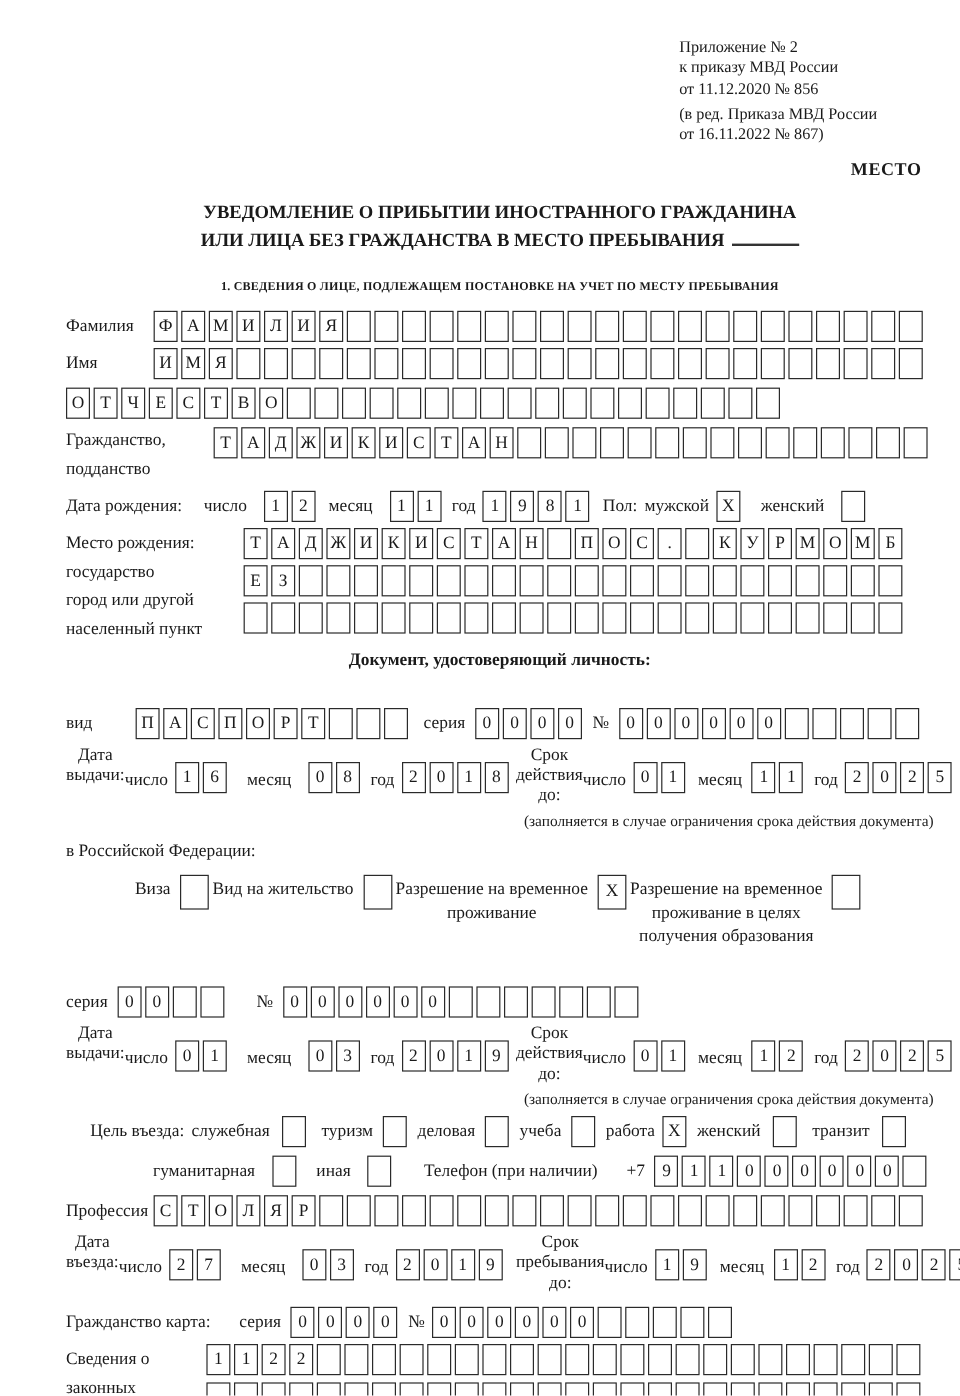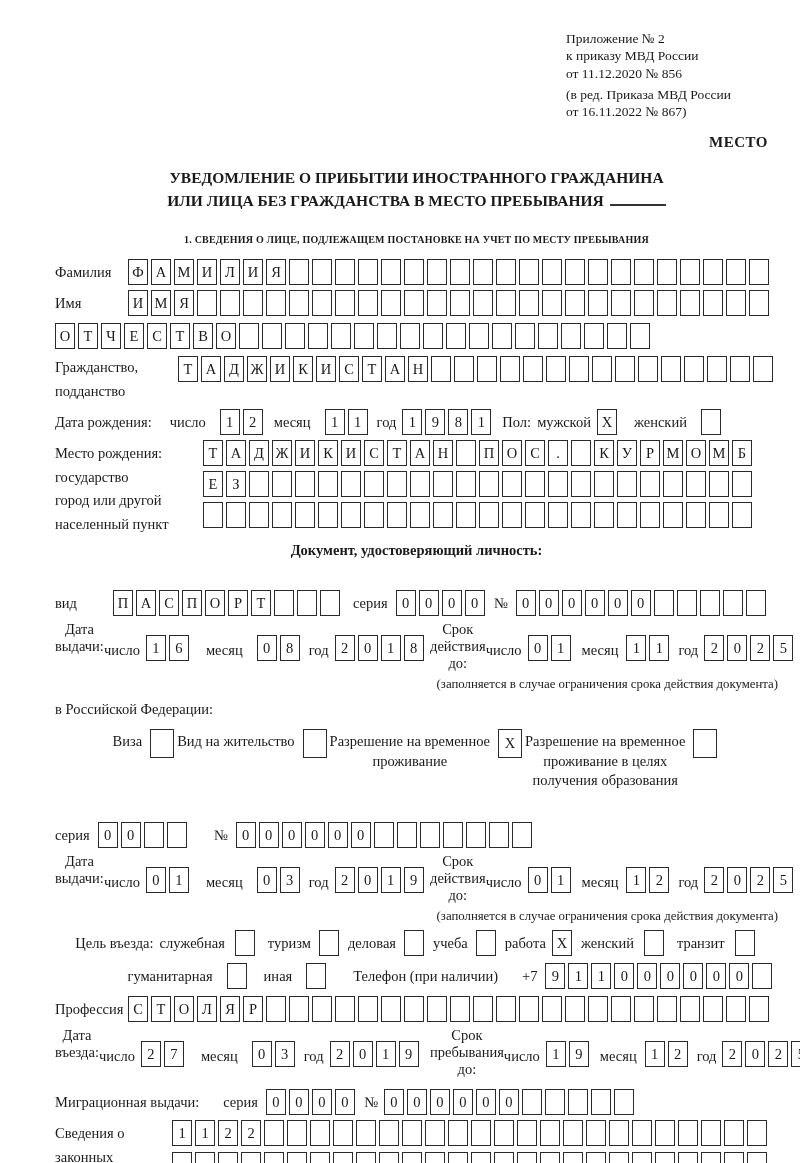--- a/index.html
+++ b/index.html
@@ -740,21 +740,21 @@
             <span class="cell">2</span>
             <span class="cell">0</span>
             <span class="cell">2</span>
             <span class="cell">5</span>
           </span>
       </div>
     </div>
   </div>
 
   <div class="inline-row" style="margin-top:8px">
-    <span class="lbl">Миграционная выдачи:</span>
+    <span class="lbl">Гражданство карта:</span>
       <span class="sp24"></span>
     <span class="lbl">серия</span>
       <span class="sp8"></span>
     <span class="cells">
         <span class="cell">0</span>
         <span class="cell">0</span>
         <span class="cell">0</span>
         <span class="cell">0</span>
       </span>
       <span class="sp6"></span>

